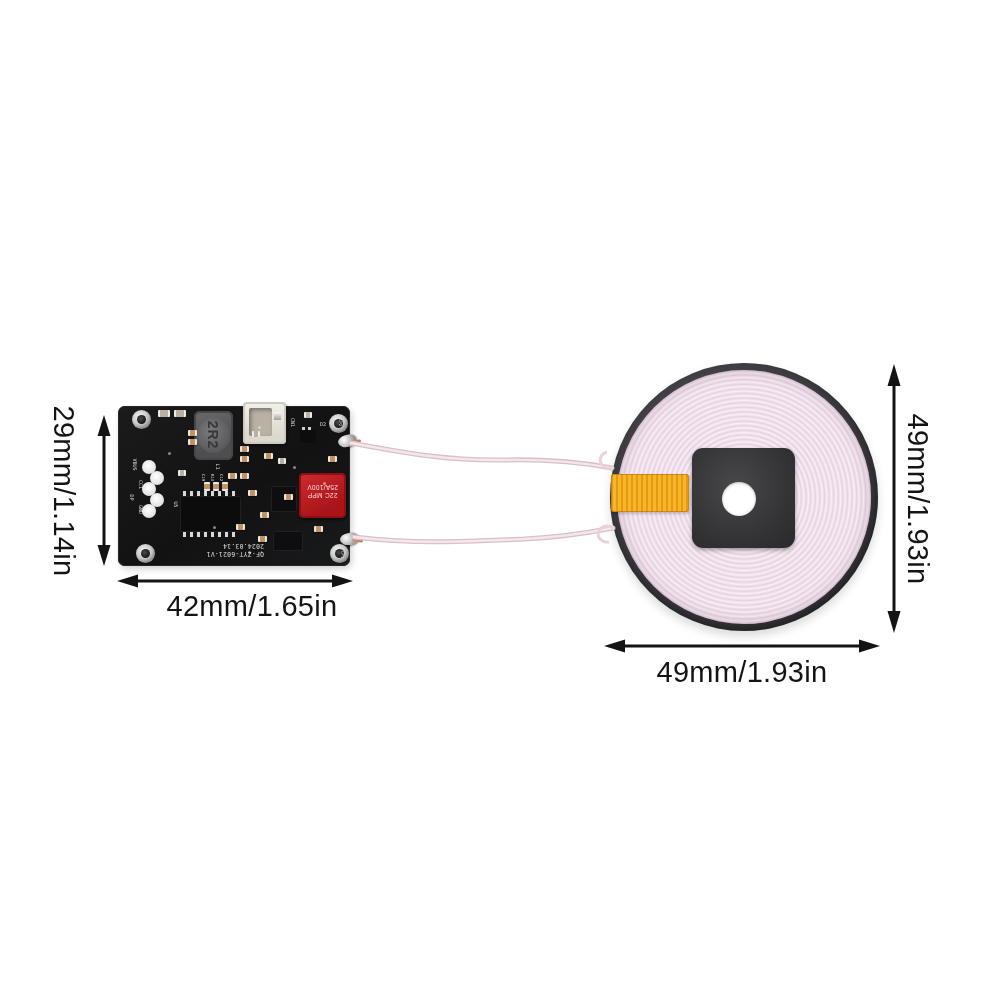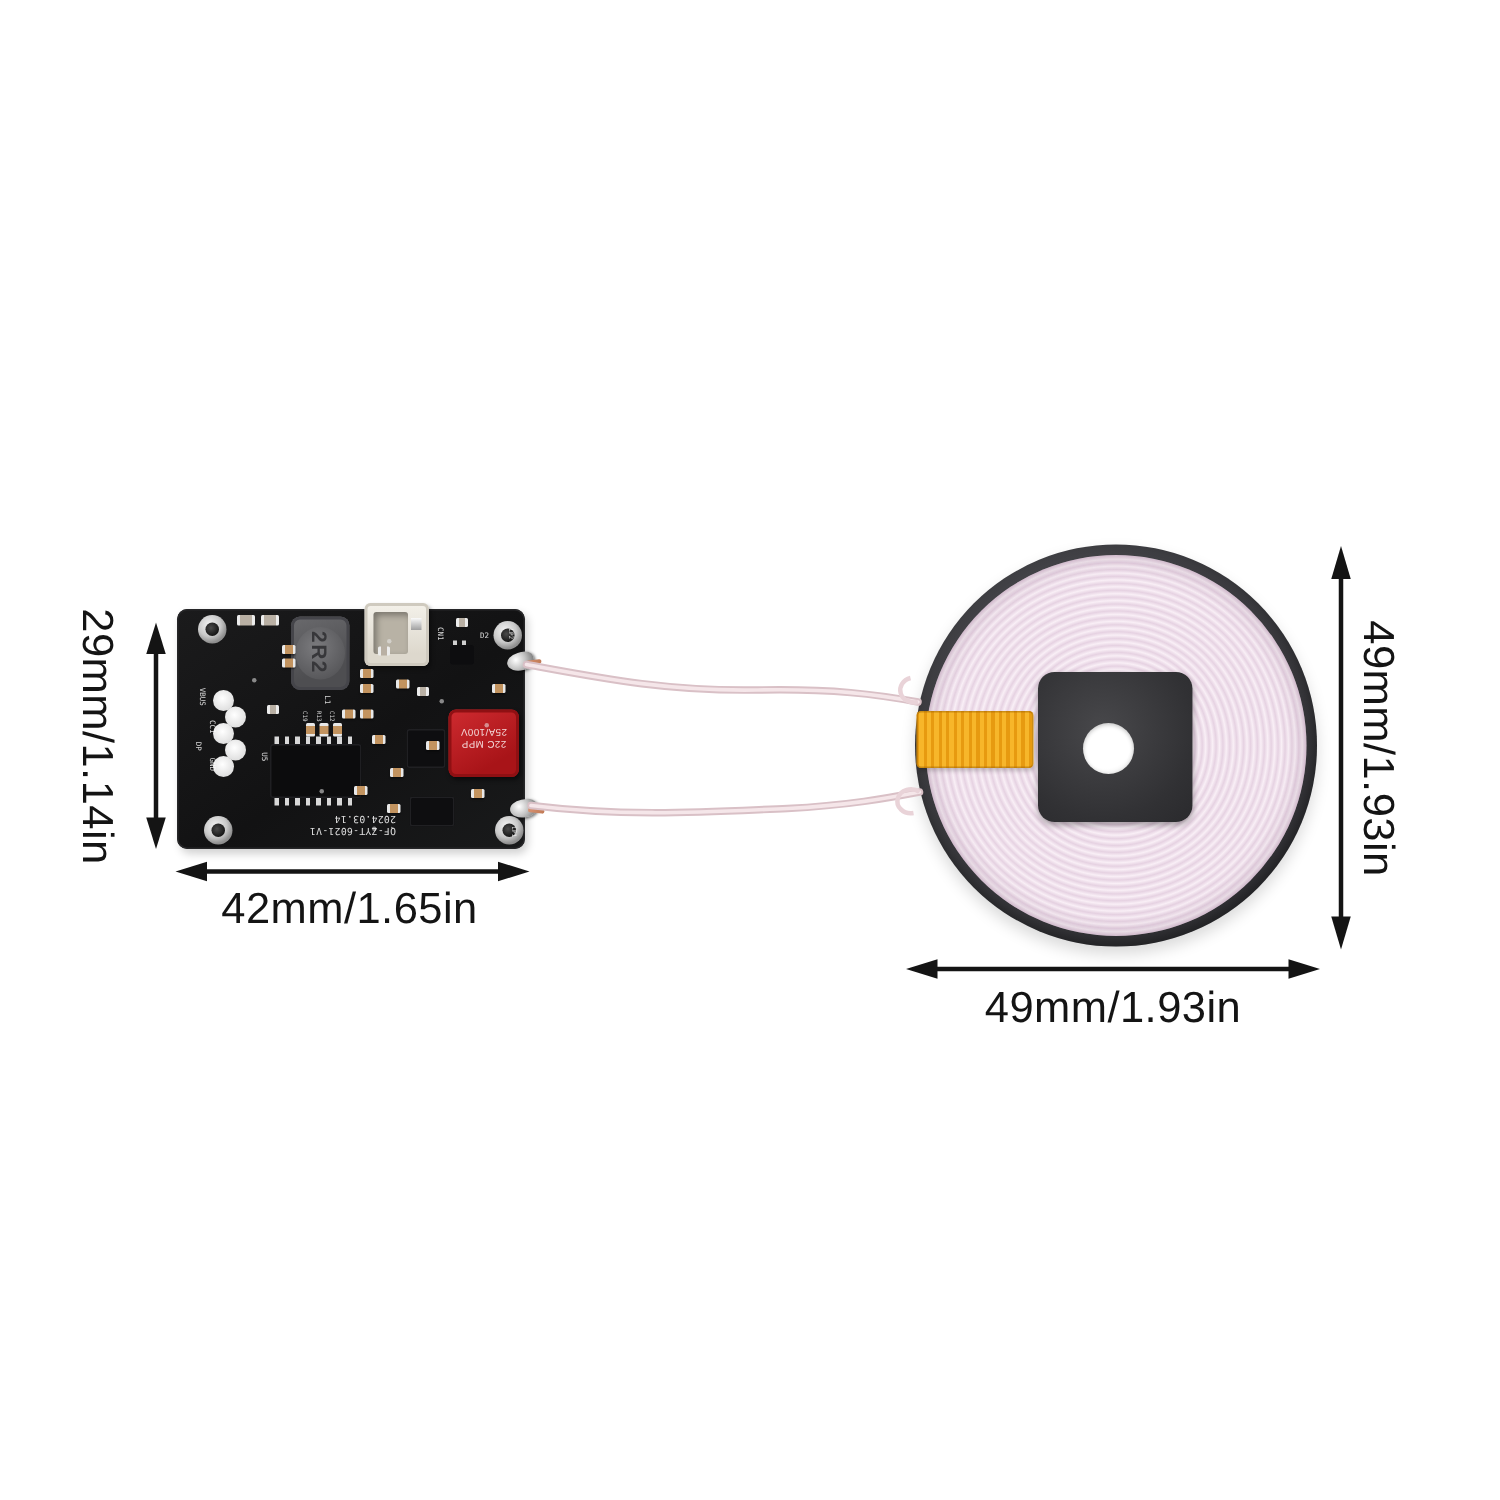--- a/index.html
+++ b/index.html
@@ -212,17 +212,17 @@
     </g>
 
     <g stroke="#141414" fill="#141414">
       <line x1="621" y1="646" x2="863" y2="646" stroke-width="3"></line>
       <polygon points="604,646 625,639.5 625,652.5" stroke="none"></polygon>
       <polygon points="880,646 859,639.5 859,652.5" stroke="none"></polygon>
     </g>
   </svg>
 
   <div class="dim dim-v" style="left:-48px;top:473px;">29mm/1.14in</div>
-  <div class="dim" style="left:123px;top:590px;">42mm/1.65in</div>
+  <div class="dim" style="left:142px;top:590px;">42mm/1.65in</div>
   <div class="dim dim-v" style="left:806px;top:481px;">49mm/1.93in</div>
   <div class="dim" style="left:632px;top:656px;">49mm/1.93in</div>
 
 </div>
 
 </body></html>

